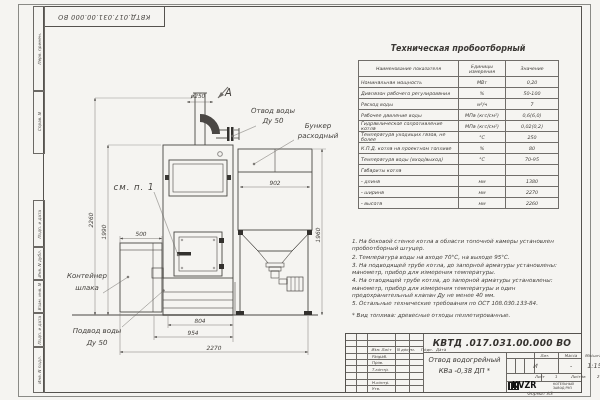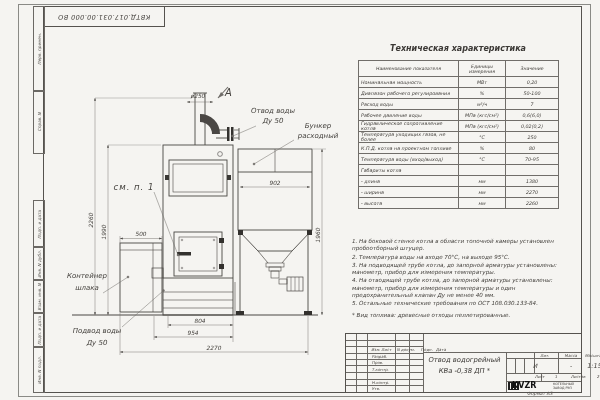--- a/index.html
+++ b/index.html
@@ -203,21 +203,21 @@
   <text x="99" y="156" font-size="5.8" text-anchor="middle">500</text>
   <text x="233" y="104.5" font-size="5.8" text-anchor="middle">902</text>
   <text x="158" y="243" font-size="5.8" text-anchor="middle">804</text>
   <text x="151" y="255" font-size="5.8" text-anchor="middle">954</text>
   <text x="172" y="270" font-size="5.8" text-anchor="middle">2270</text>
   <text transform="translate(51,140) rotate(-90)" font-size="5.8" text-anchor="middle">2260</text>
   <text transform="translate(64,152) rotate(-90)" font-size="5.8" text-anchor="middle">1990</text>
   <text transform="translate(278,155) rotate(-90)" font-size="5.8" text-anchor="middle">1960</text>
 </svg>
 
-<div class="spec-title">Техническая характеристика</div>
+<div class="spec-title">Техническая пробоотборный</div>
 <table class="spec">
   <colgroup>
         <col style="width:100px">
         <col style="width:47px">
         <col style="width:53px">
       </colgroup>
   <tbody>
         <tr class="hd">
     <td>Наименование показателя</td>
     <td>Единицы измерения</td>
@@ -313,20 +313,21 @@
   <div class="ln" style="left:0;top:25px;width:77px;height:1px;"></div>
   <div class="ln" style="left:0;top:31px;width:77px;height:1px;"></div>
   <div class="ln" style="left:0;top:38px;width:77px;height:1px;"></div>
   <div class="ln" style="left:0;top:45px;width:77px;height:1px;"></div>
   <div class="ln" style="left:0;top:51px;width:77px;height:1px;"></div>
   <div class="ln" style="left:10px;top:0;width:1px;height:58px;"></div>
   <div class="ln" style="left:21px;top:0;width:1px;height:58px;"></div>
   <div class="ln" style="left:49px;top:0;width:1px;height:58px;"></div>
   <div class="ln" style="left:63px;top:0;width:1px;height:58px;"></div>
 
+  <div class="docnum">КВТД .017.031.00.000  ВО</div>
   <div class="pname">
     <div>Отвод водогрейный</div>
     <div>КВа -0,38 ДП *</div>
   </div>
 
   <div class="t" style="left:0;top:13px;width:10px;text-align:center;">Изм.</div>
   <div class="t" style="left:10px;top:13px;width:11px;text-align:center;">Лист</div>
   <div class="t" style="left:21px;top:13px;width:28px;text-align:center;">N докум.</div>
   <div class="t" style="left:49px;top:13px;width:14px;text-align:center;">Подп.</div>
   <div class="t" style="left:63px;top:13px;width:14px;text-align:center;">Дата</div>

